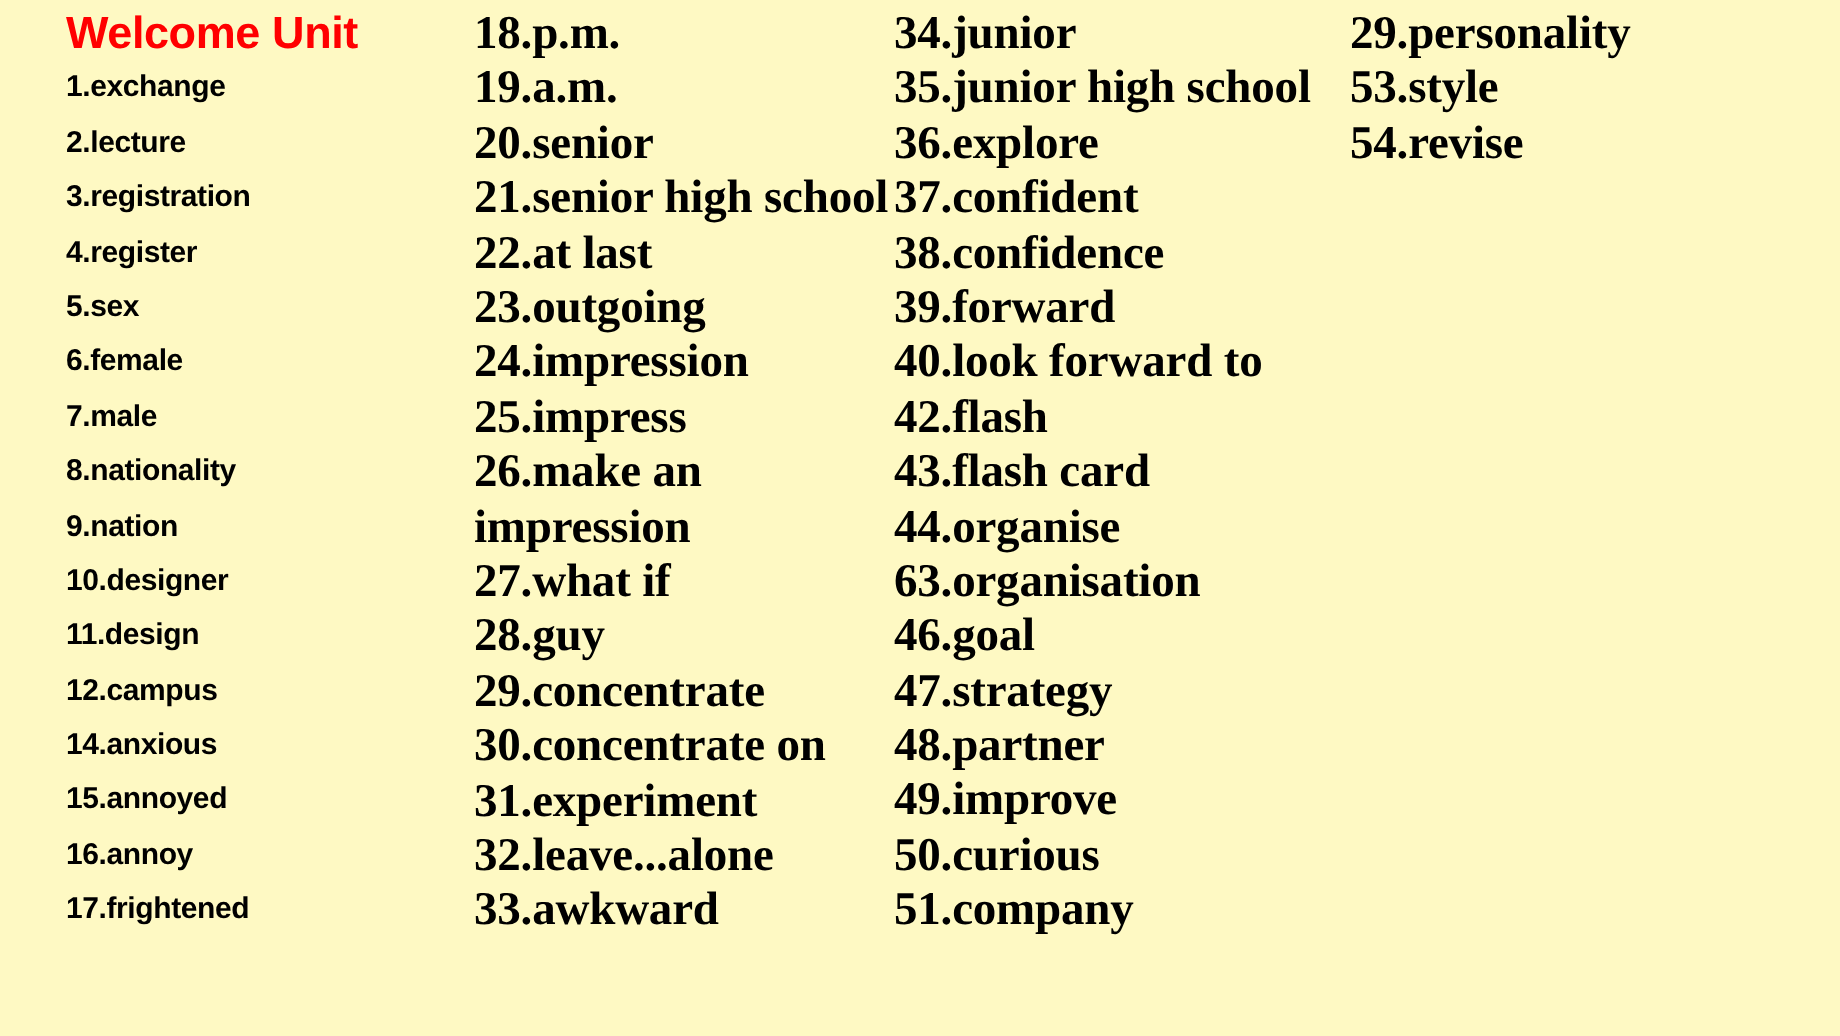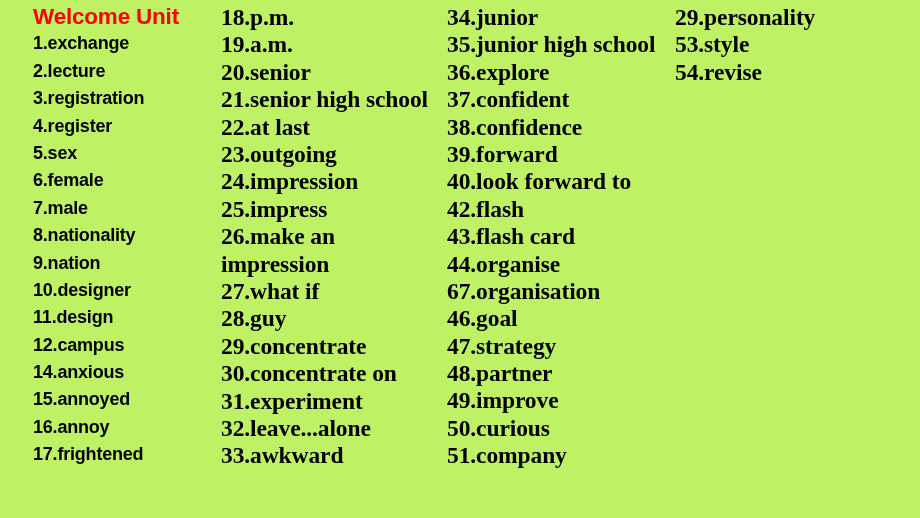--- a/index.html
+++ b/index.html
@@ -13,50 +13,50 @@
     background: #ffffff;
     overflow: hidden;
     font-family: "Liberation Serif", "DejaVu Serif", serif;
     -webkit-font-smoothing: antialiased;
   }
 
   #slide {
     position: relative;
     width: 920px;
     height: 518px;
-    background: #bef264;
+    background: #fef9c3;
   }
 
   .column {
     position: absolute;
     top: 0;
   }
 
   .col-1 { left: 33px;  top: 3px;  width: 200px; }
-  .col-2 { left: 221px; top: 4px;  width: 205px; }
+  .col-2 { left: 237px; top: 4px;  width: 205px; }
   .col-3 { left: 447px; top: 4px;  width: 225px; }
   .col-4 { left: 675px; top: 4px;  width: 235px; }
 
   .entry {
     line-height: 27.4px;
     height: 27.4px;
     white-space: nowrap;
     color: #000000;
   }
 
   .entry.wrap {
     white-space: normal;
     height: auto;
   }
 
   
   .col-1 .entry {
     font-family: "Liberation Sans", "DejaVu Sans", sans-serif;
     font-weight: bold;
-    font-size: 18px;
+    font-size: 15px;
     letter-spacing: -0.2px;
   }
 
   
   .col-2 .entry,
   .col-3 .entry,
   .col-4 .entry {
     font-family: "Liberation Serif", "DejaVu Serif", serif;
     font-weight: bold;
     font-size: 23.5px;
@@ -121,21 +121,21 @@
     <div class="entry">34.junior</div>
     <div class="entry">35.junior high school</div>
     <div class="entry">36.explore</div>
     <div class="entry">37.confident</div>
     <div class="entry">38.confidence</div>
     <div class="entry">39.forward</div>
     <div class="entry">40.look forward to</div>
     <div class="entry">42.flash</div>
     <div class="entry">43.flash card</div>
     <div class="entry">44.organise</div>
-    <div class="entry">67.organisation</div>
+    <div class="entry">63.organisation</div>
     <div class="entry">46.goal</div>
     <div class="entry">47.strategy</div>
     <div class="entry">48.partner</div>
     <div class="entry">49.improve</div>
     <div class="entry">50.curious</div>
     <div class="entry">51.company</div>
   </div>
 
   <div class="column col-4">
     <div class="entry">29.personality</div>

